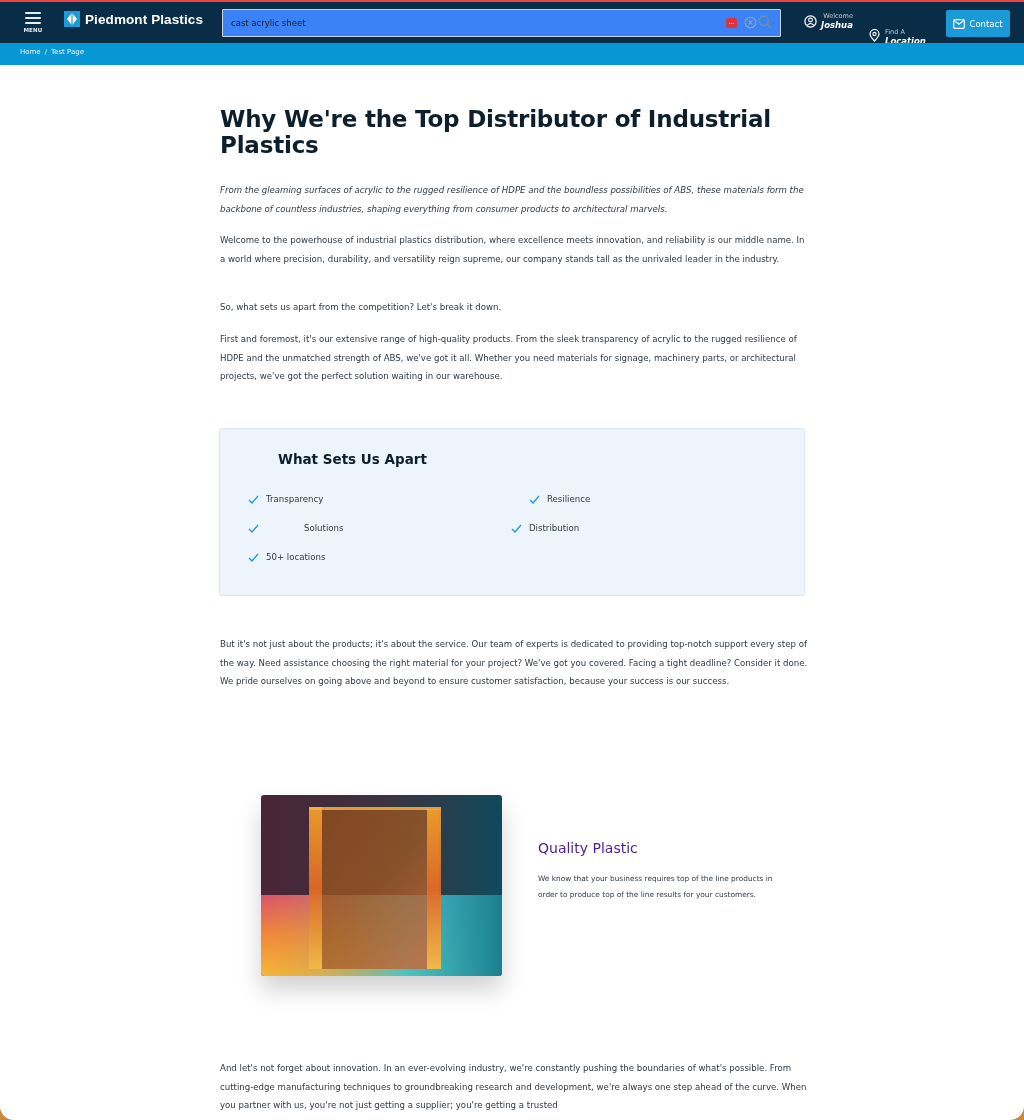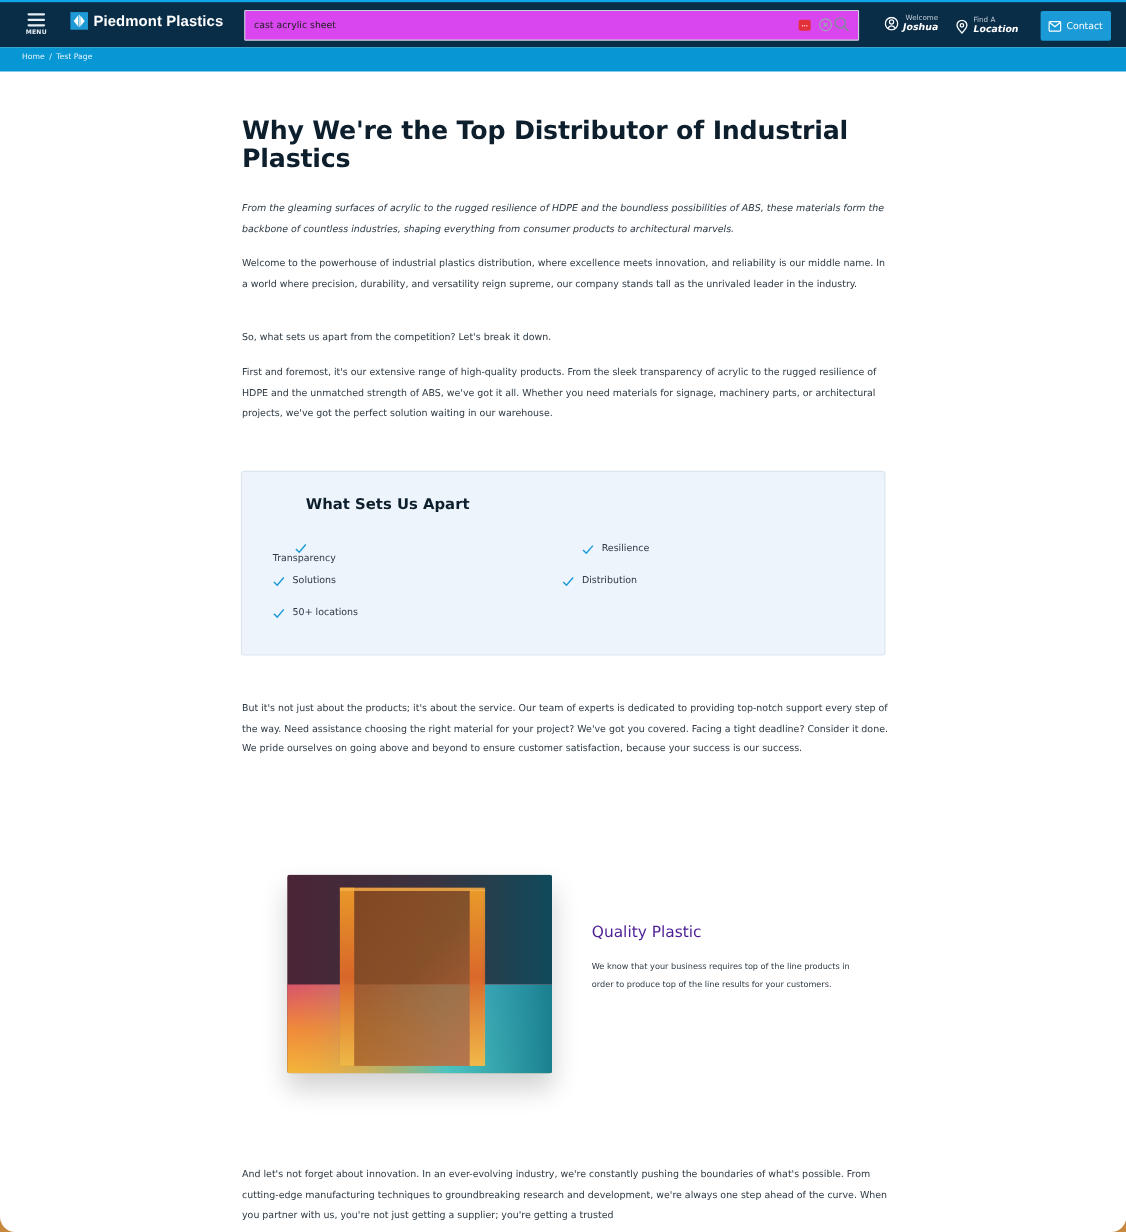--- a/index.html
+++ b/index.html
@@ -5,52 +5,52 @@
     * { box-sizing: border-box; margin: 0; padding: 0; }
     html, body { width: 1024px; height: 1120px; overflow: hidden; background: #c8893e; }
     body { font-family: "DejaVu Sans", "Liberation Sans", sans-serif; color: #1f2a33; }
     .window {
       position: absolute; left: 0; top: 0; width: 1024px; height: 1120px;
       background: #ffffff; border-radius: 0 0 14px 14px; overflow: hidden;
     }
     
     .topbar {
       position: absolute; left: 0; top: 0; width: 1024px; height: 43px;
-      background: #0a2d47; border-top: 2px solid #0ea5e9;
+      background: #0a2d47; border-top: 2px solid #ef4444;
     }
     .menu-btn {
       position: absolute; left: 20px; top: 7px; width: 26px; height: 28px;
       display: flex; flex-direction: column; align-items: center; cursor: pointer;
     }
     .menu-btn .bar { width: 16px; height: 2px; background: #e6eef4; margin-top: 3px; border-radius: 1px; }
     .menu-btn .bar:first-child { margin-top: 3px; }
     .menu-btn .menu-label { font-size: 5.5px; color: #e6eef4; margin-top: 3px; letter-spacing: 0.2px; font-weight: bold; }
     .logo { position: absolute; left: 64px; top: 9px; display: flex; align-items: center; cursor: pointer; }
     .logo-mark {
       width: 16px; height: 16px; background: #1d9ad6; display: flex; align-items: center; justify-content: center;
     }
     .logo-text { color: #ffffff; font-family: "Liberation Sans", sans-serif; font-weight: bold; font-size: 13.5px; margin-left: 5px; letter-spacing: 0.1px; }
     .search-box {
       position: absolute; left: 222px; top: 7px; width: 559px; height: 28px;
-      background: #d946ef; border: 1px solid #c9d3da; border-radius: 1px;
+      background: #3b82f6; border: 1px solid #c9d3da; border-radius: 1px;
     }
     .search-input {
       position: absolute; left: 8px; top: 4px; width: 480px; height: 18px;
       border: none; outline: none; font-family: "DejaVu Sans", sans-serif; font-size: 8.5px; color: #222;
       background: transparent;
     }
     .ext-badge {
       position: absolute; left: 503px; top: 8px; width: 11px; height: 10px; background: #e2313a; border-radius: 2px;
       display: flex; align-items: center; justify-content: center;
     }
     .ext-badge span { display: block; width: 5px; height: 1px; border-top: 1px dotted #fff; }
     .clear-icon { position: absolute; left: 521px; top: 6px; width: 13px; height: 13px; cursor: pointer; }
     .search-icon { position: absolute; left: 535px; top: 5px; width: 14px; height: 14px; cursor: pointer; }
     .welcome { position: absolute; left: 804px; top: 11px; display: flex; align-items: center; cursor: pointer; text-align: right; }
-    .locate { position: absolute; left: 868px; top: 13px; display: flex; align-items: flex-end; cursor: pointer; }
+    .locate { position: absolute; left: 868px; top: 27px; display: flex; align-items: flex-start; cursor: pointer; }
     .hdr-icon { width: 13px; height: 13px; }
     .hdr-txt { margin-left: 4px; line-height: 1; }
     .hdr-small { font-size: 6.5px; color: #c0ccd6; display: block; }
     .hdr-big { font-size: 8.5px; font-weight: bold; color: #ffffff; display: block; margin-top: 1px; font-style: italic; }
     .contact-btn {
       position: absolute; left: 946px; top: 8px; width: 64px; height: 27px; background: #1a9ad6; border-radius: 2px;
       display: flex; align-items: center; justify-content: center; cursor: pointer;
     }
     .contact-btn .lbl { color: #ffffff; font-size: 8.5px; margin-left: 4px; }
     .breadcrumb-bar {
@@ -168,33 +168,33 @@
   <h1 class="page-title">Why We're the Top Distributor of Industrial Plastics</h1>
   <p class="intro">From the gleaming surfaces of acrylic to the rugged resilience of HDPE and the boundless possibilities of ABS, these materials form the backbone of countless industries, shaping everything from consumer products to architectural marvels.</p>
 
   <p class="para" style="top:231px;">Welcome to the powerhouse of industrial plastics distribution, where excellence meets innovation, and reliability is our middle name. In a world where precision, durability, and versatility reign supreme, our company stands tall as the unrivaled leader in the industry.</p>
   <p class="para" style="top:298px;">So, what sets us apart from the competition? Let's break it down.</p>
   <p class="para" style="top:330px;">First and foremost, it's our extensive range of high-quality products. From the sleek transparency of acrylic to the rugged resilience of HDPE and the unmatched strength of ABS, we've got it all. Whether you need materials for signage, machinery parts, or architectural projects, we've got the perfect solution waiting in our warehouse.</p>
 
   <section class="apart-box">
     <h2 class="apart-title">What Sets Us Apart</h2>
 
-    <div class="apart-item" style="left:28px; top:65px;flex-direction:column;">
+    <div class="apart-item" style="left:28px; top:65px;">
       <svg viewBox="0 0 11 9">
           <path d="M1 5 L4 8 L10 1" fill="none" stroke="#1a9ad6" stroke-width="1.3"></path>
         </svg>
       <span>Transparency</span>
     </div>
     <div class="apart-item" style="left:309px; top:65px;justify-content:center;">
       <svg viewBox="0 0 11 9">
           <path d="M1 5 L4 8 L10 1" fill="none" stroke="#1a9ad6" stroke-width="1.3"></path>
         </svg>
       <span>Resilience</span>
     </div>
-    <div class="apart-item" style="left:28px; top:94px;">
+    <div class="apart-item" style="left:28px; top:94px;gap:38px;">
       <svg viewBox="0 0 11 9">
           <path d="M1 5 L4 8 L10 1" fill="none" stroke="#1a9ad6" stroke-width="1.3"></path>
         </svg>
       <span>Solutions</span>
     </div>
     <div class="apart-item" style="left:291px; top:94px;">
       <svg viewBox="0 0 11 9">
           <path d="M1 5 L4 8 L10 1" fill="none" stroke="#1a9ad6" stroke-width="1.3"></path>
         </svg>
       <span>Distribution</span>

